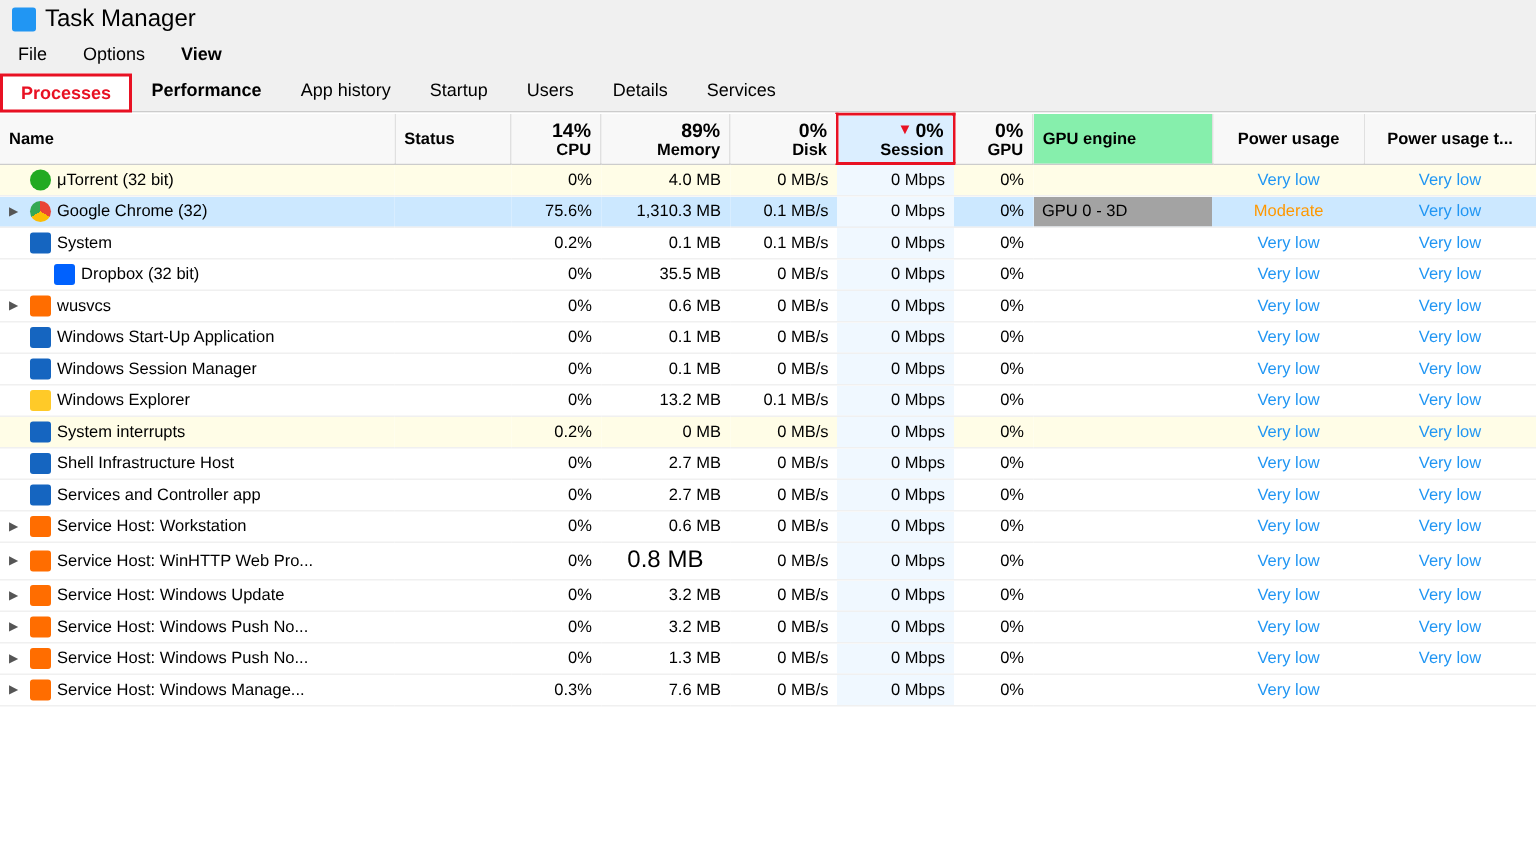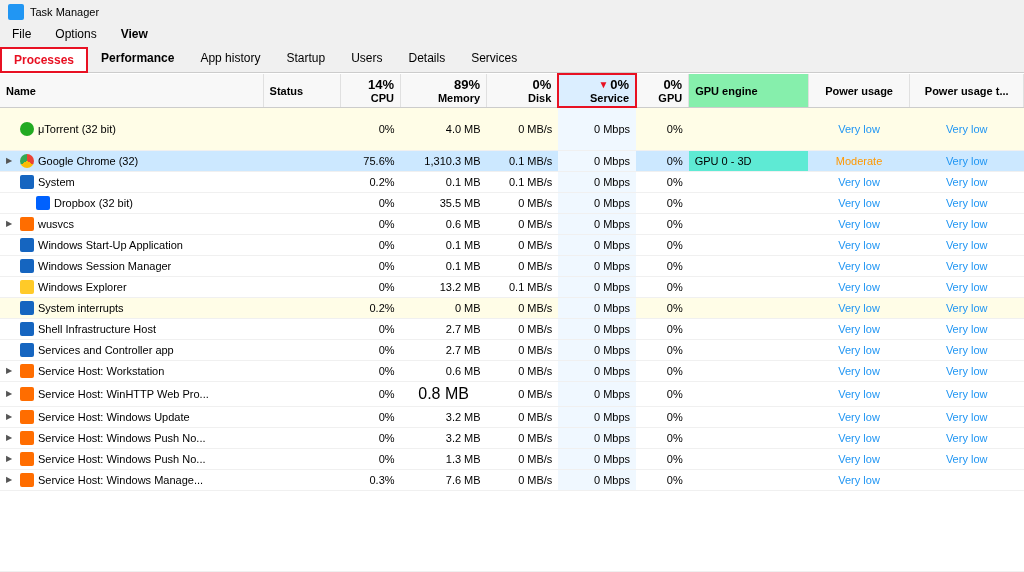--- a/index.html
+++ b/index.html
@@ -40,21 +40,21 @@
       font-size: 11px;
       white-space: nowrap;
       overflow: hidden;
       text-overflow: ellipsis;
     }
   </style>
 </head>
 <body>
 
 <div>
-  <div style="display:flex;align-items:center;gap:6px;padding:4px 8px;background:#f0f0f0;font-size:11px;">
+  <div style="display:flex;align-items:center;gap:6px;padding:4px 8px;background:#f0f0f0;font-size:16px;">
     <span style="display:inline-block;width:16px;height:16px;background:#2196F3;border-radius:2px;"></span>
     <span>Task Manager</span>
   </div>
 </div>
 
 <div style="display:flex;gap:16px;padding:1px 8px;background:#f0f0f0;font-size:12px;">
   <span style="padding:2px 4px;cursor:pointer;">File</span>
   <span style="padding:2px 4px;cursor:pointer;">Options</span>
   <span style="padding:2px 4px;cursor:pointer;font-weight:bold;">View</span>
 </div>
@@ -109,21 +109,21 @@
               <span style="font-size:13px;font-weight:700;">0%</span>
               <span style="font-size:11px;">Disk</span>
             </div>
           </th>
           <th style="text-align:right;padding:2px 6px;background:#dbeeff;border-bottom:1px solid #ccc;border:2px solid #e81123;">
             <div style="display:flex;flex-direction:column;align-items:flex-end;">
               <div style="display:flex;align-items:center;gap:2px;">
                 <span style="color:#e81123;font-size:10px;">▼</span>
                 <span style="font-size:13px;font-weight:700;">0%</span>
               </div>
-              <span style="font-size:11px;">Service</span>
+              <span style="font-size:11px;">Session</span>
             </div>
           </th>
           <th style="text-align:right;padding:2px 6px;background:#f8f8f8;border-bottom:1px solid #ccc;">
             <div style="display:flex;flex-direction:column;align-items:flex-end;">
               <span style="font-size:13px;font-weight:700;">0%</span>
               <span style="font-size:11px;">GPU</span>
             </div>
           </th>
           <th style="text-align:left;padding:6px 6px 4px 6px;background:#86efac;border-bottom:1px solid #ccc;font-size:11px;">
             <span>GPU engine</span>
@@ -131,21 +131,21 @@
           <th style="text-align:center;padding:6px 6px 4px 6px;background:#f8f8f8;border-bottom:1px solid #ccc;font-size:11px;">
             <span>Power usage</span>
           </th>
           <th style="text-align:center;padding:6px 6px 4px 6px;background:#f8f8f8;border-bottom:1px solid #ccc;font-size:11px;">
             <span>Power usage t...</span>
           </th>
         </tr>
       </thead>
       <tbody id="process-table-body">
       <tr style="background: rgb(255, 253, 231);">
-            <td style="padding: 14px 6px; border-bottom: 1px solid rgb(240, 240, 240); background: rgb(255, 253, 231);">
+            <td style="padding: 3px 6px; border-bottom: 1px solid rgb(240, 240, 240); background: rgb(255, 253, 231);">
               <div style="display: flex; align-items: center; gap: 4px;">
                 <span style="width: 10px; flex-shrink: 0;"></span>
                 <span style="width: 14px; height: 14px; display: inline-block; flex-shrink: 0; border-radius: 50%; background: rgb(34, 170, 34);"></span>
                 <span style="font-size: 11px; overflow: hidden; text-overflow: ellipsis;">μTorrent (32 bit)</span>
               </div>
             </td>
             <td style="padding: 3px 6px; border-bottom: 1px solid rgb(240, 240, 240); font-size: 11px; background: rgb(255, 253, 231);"></td>
             <td style="padding: 3px 6px; border-bottom: 1px solid rgb(240, 240, 240); font-size: 11px; text-align: right; background: rgb(255, 253, 231);">0%</td>
             <td style="padding: 3px 6px; border-bottom: 1px solid rgb(240, 240, 240); font-size: 11px; text-align: right; background: rgb(255, 253, 231);">4.0 MB</td>
             <td style="padding: 3px 6px; border-bottom: 1px solid rgb(240, 240, 240); font-size: 11px; text-align: right; background: rgb(255, 253, 231);">0 MB/s</td>
@@ -162,21 +162,21 @@
                 <span style="width: 14px; height: 14px; display: inline-block; flex-shrink: 0; border-radius: 50%; background: conic-gradient(rgb(234, 67, 53) 0deg, rgb(234, 67, 53) 120deg, rgb(251, 188, 5) 120deg, rgb(251, 188, 5) 240deg, rgb(52, 168, 83) 240deg, rgb(52, 168, 83) 360deg);"></span>
                 <span style="font-size: 11px; overflow: hidden; text-overflow: ellipsis;">Google Chrome (32)</span>
               </div>
             </td>
             <td style="padding: 3px 6px; border-bottom: 1px solid rgb(240, 240, 240); font-size: 11px; background: rgb(204, 232, 255);"></td>
             <td style="padding: 3px 6px; border-bottom: 1px solid rgb(240, 240, 240); font-size: 11px; text-align: right; background: rgb(204, 232, 255);">75.6%</td>
             <td style="padding: 3px 6px; border-bottom: 1px solid rgb(240, 240, 240); font-size: 11px; text-align: right; background: rgb(204, 232, 255);">1,310.3 MB</td>
             <td style="padding: 3px 6px; border-bottom: 1px solid rgb(240, 240, 240); font-size: 11px; text-align: right; background: rgb(204, 232, 255);">0.1 MB/s</td>
             <td style="padding: 3px 6px; border-bottom: 1px solid rgb(240, 240, 240); font-size: 11px; text-align: right; background: rgb(240, 248, 255);">0 Mbps</td>
             <td style="padding: 3px 6px; border-bottom: 1px solid rgb(240, 240, 240); font-size: 11px; text-align: right; background: rgb(204, 232, 255);">0%</td>
-            <td style="padding: 3px 6px; border-bottom: 1px solid rgb(240, 240, 240); font-size: 11px; background: #5eead4;">GPU 0 - 3D</td>
+            <td style="padding: 3px 6px; border-bottom: 1px solid rgb(240, 240, 240); font-size: 11px; background: #a3a3a3;">GPU 0 - 3D</td>
             <td style="padding: 3px 6px; border-bottom: 1px solid rgb(240, 240, 240); font-size: 11px; text-align: center; background: rgb(204, 232, 255); color: rgb(255, 152, 0);">Moderate</td>
             <td style="padding: 3px 6px; border-bottom: 1px solid rgb(240, 240, 240); font-size: 11px; text-align: center; background: rgb(204, 232, 255); color: rgb(33, 150, 243);">Very low</td>
           </tr>
           <tr>
             <td style="padding: 3px 6px; border-bottom: 1px solid rgb(240, 240, 240);">
               <div style="display: flex; align-items: center; gap: 4px;">
                 <span style="width: 10px; flex-shrink: 0;"></span>
                 <span style="width: 14px; height: 14px; display: inline-block; flex-shrink: 0; border-radius: 2px; background: rgb(21, 101, 192);"></span>
                 <span style="font-size: 11px; overflow: hidden; text-overflow: ellipsis;">System</span>
               </div>

